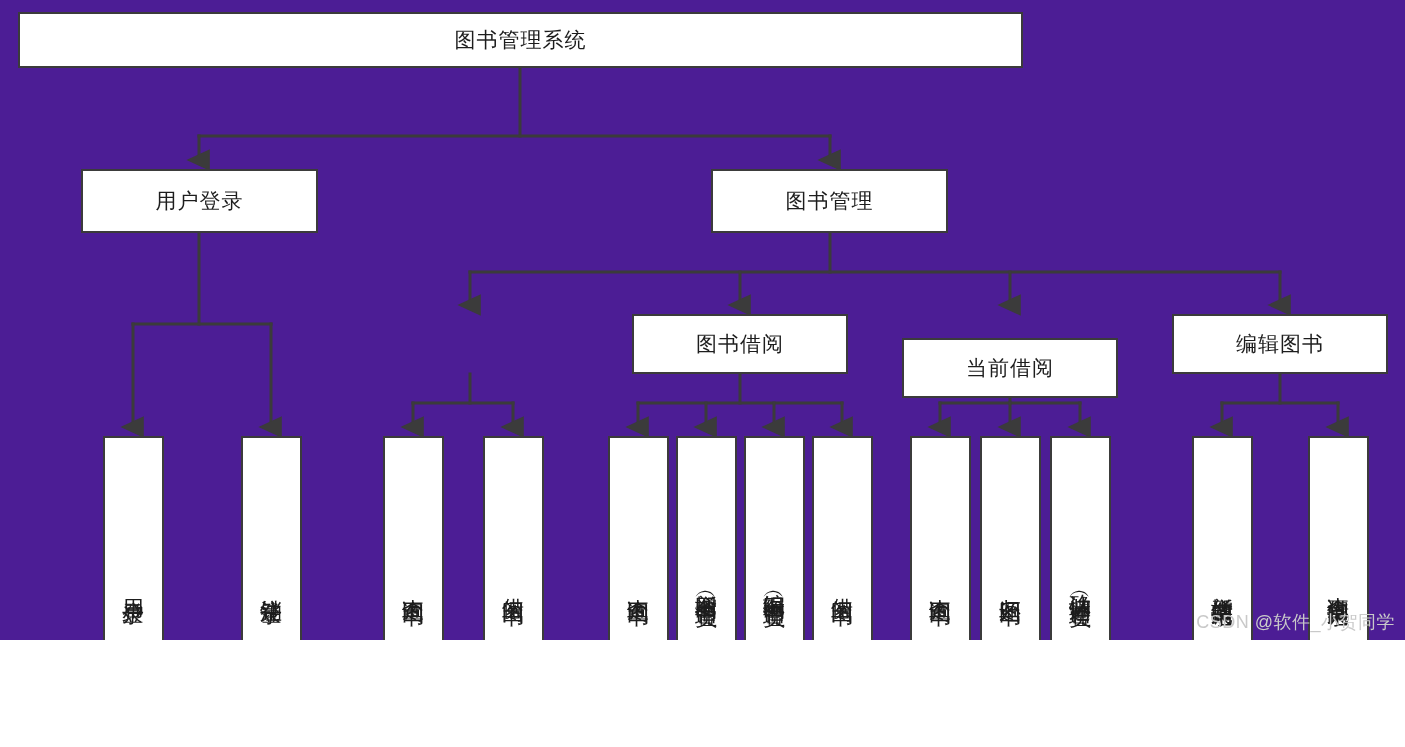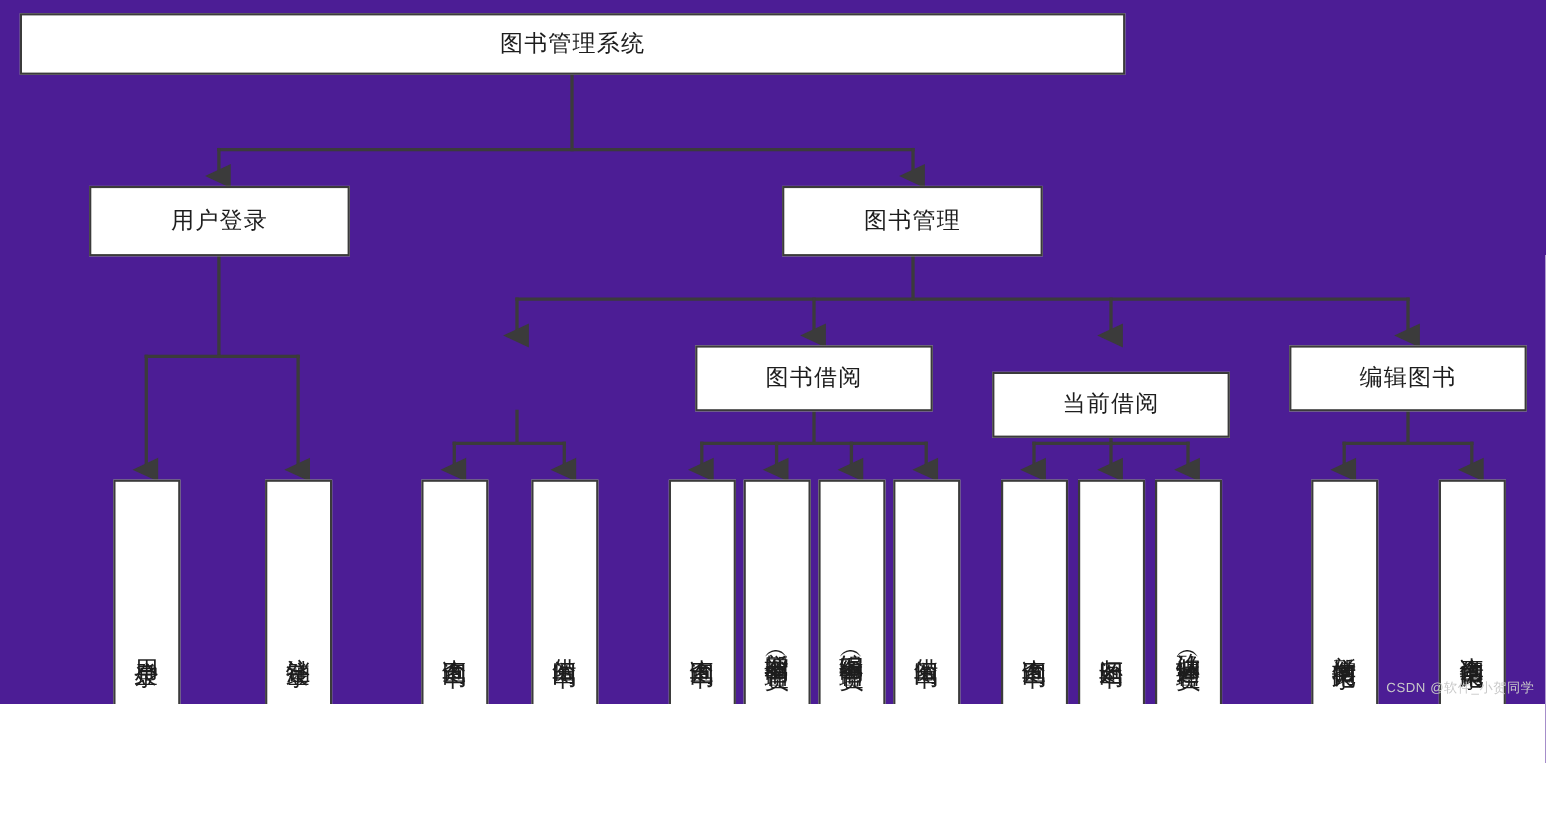--- a/index.html
+++ b/index.html
@@ -51,21 +51,21 @@
     font-size: 22px;
     line-height: 1.32;
     letter-spacing: 2px;
     white-space: nowrap;
     text-align: center;
   }
   .watermark {
     position: absolute;
     right: 10px;
     bottom: 6px;
-    font-size: 12px;
+    font-size: 18px;
     color: #c9c9c9;
     letter-spacing: 0.5px;
     white-space: nowrap;
     user-select: none;
   }
 </style>
 </head>
 <body>
 
 <div id="canvas">

